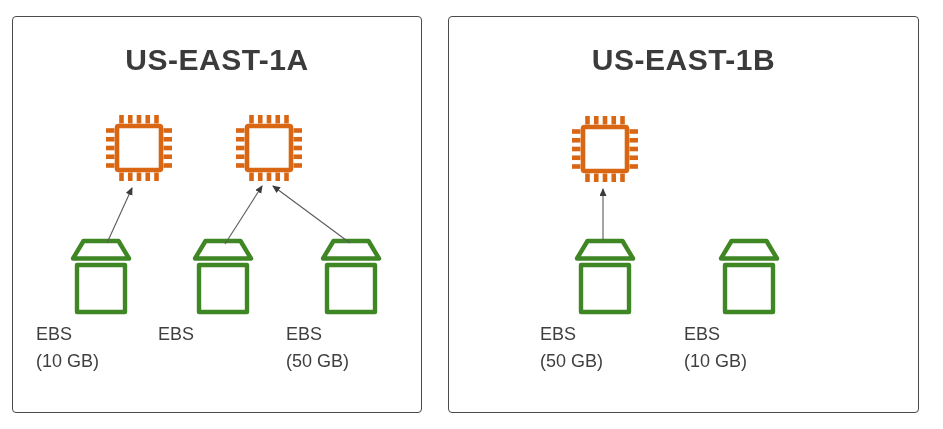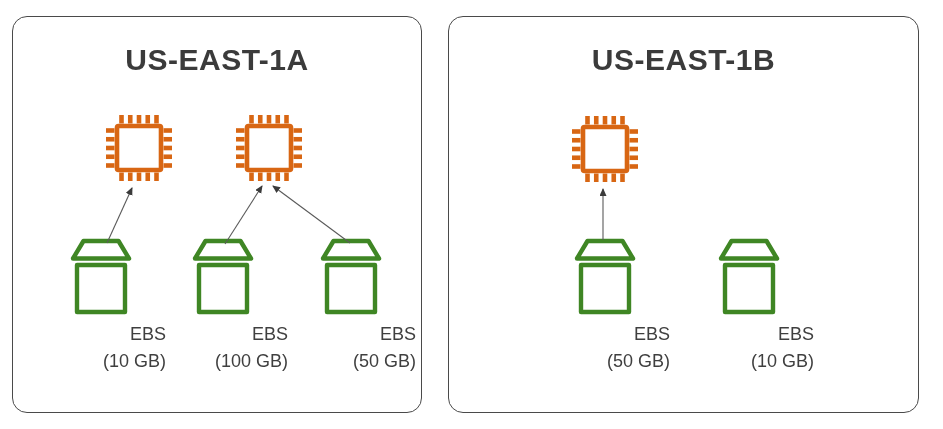--- a/index.html
+++ b/index.html
@@ -13,21 +13,21 @@
     width: 943px;
     height: 429px;
     background: #ffffff;
     overflow: hidden;
   }
   .zone {
     position: absolute;
     top: 16px;
     height: 397px;
     border: 1.3px solid var(--border, #4a4a4a);
-    border-radius: 15px;
+    border-radius: 4px;
     box-sizing: border-box;
     background: #ffffff;
   }
   .zone-a { left: 12px;  width: 410px; }
   .zone-b { left: 448px; width: 471px; }
   .zone-title {
     position: absolute;
     top: 26px;
     left: 0;
     width: 100%;
@@ -37,21 +37,21 @@
     color: var(--text-strong, #3b3b3b);
     letter-spacing: 0.5px;
     margin: 0;
   }
   .icon { position: absolute; display: block; }
   .instance-icon { color: var(--instance-stroke, #d86613); }
   .volume-icon   { color: var(--volume-stroke, #3f8624); }
   .vol-label {
     position: absolute;
     width: 130px;
-    text-align: right;
+    text-align: left;
     font-size: 18px;
     line-height: 27px;
     color: var(--text, #3f3f3f);
   }
   .arrow-layer {
     position: absolute;
     top: 0; left: 0;
     width: 943px;
     height: 429px;
     pointer-events: none;
@@ -125,21 +125,20 @@
         <use href="#vol"></use>
       </svg>
 
     <div class="vol-label" style="left:23px; top:304px">
       <div>EBS</div>
       <div>(10 GB)</div>
       <div></div>
     </div>
     <div class="vol-label" style="left:145px; top:304px">
       <div>EBS</div>
-      <div>(100 GB)</div>
       <div></div>
     </div>
     <div class="vol-label" style="left:273px; top:304px">
       <div>EBS</div>
       <div>(50 GB)</div>
       <div></div>
     </div>
   </section>
 
   <section class="zone zone-b">

